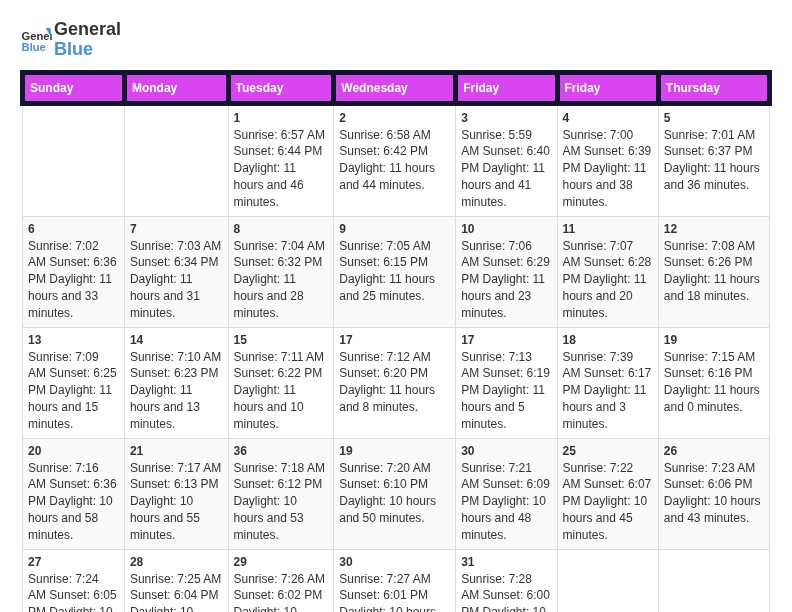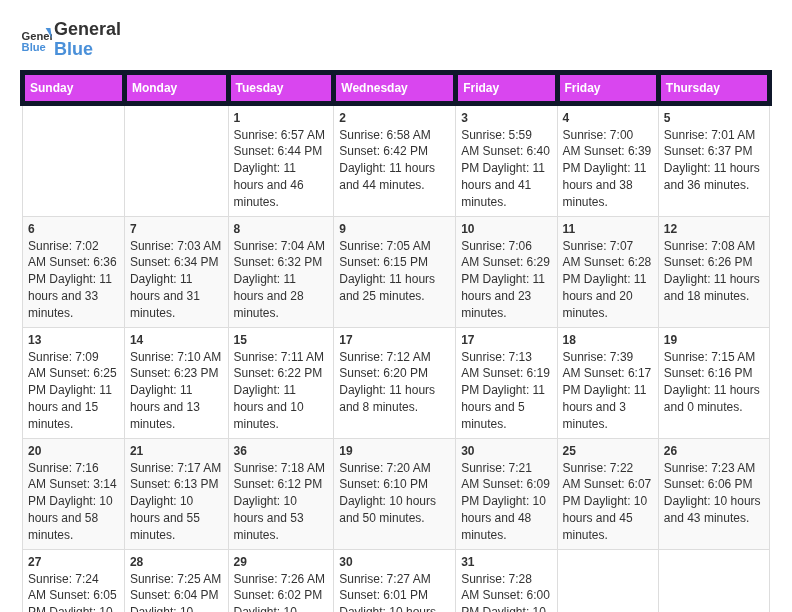--- a/index.html
+++ b/index.html
@@ -239,21 +239,21 @@
           <span class="day-number">19</span>
           <div class="day-info">Sunrise: 7:15 AM
 Sunset: 6:16 PM
 Daylight: 11 hours and 0 minutes.</div>
         </td>
       </tr>
       <tr>
         <td>
           <span class="day-number">20</span>
           <div class="day-info">Sunrise: 7:16 AM
-Sunset: 3:14 PM
+Sunset: 6:36 PM
 Daylight: 10 hours and 58 minutes.</div>
         </td>
         <td>
           <span class="day-number">21</span>
           <div class="day-info">Sunrise: 7:17 AM
 Sunset: 6:13 PM
 Daylight: 10 hours and 55 minutes.</div>
         </td>
         <td>
           <span class="day-number">36</span>

